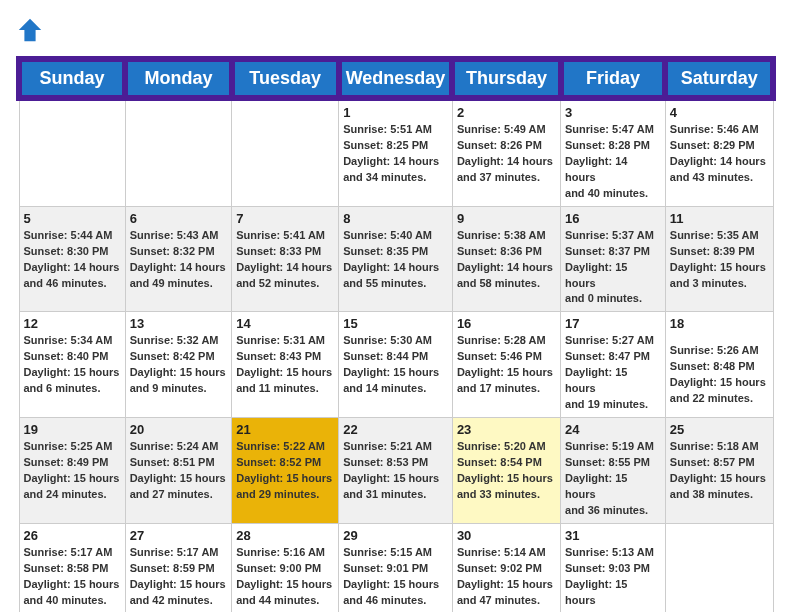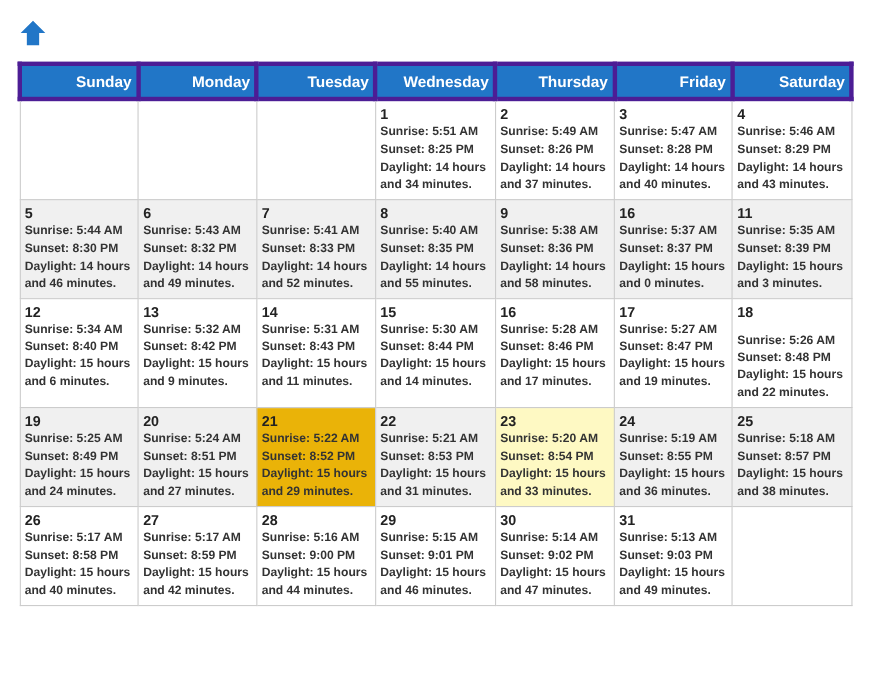--- a/index.html
+++ b/index.html
@@ -44,24 +44,24 @@
     }
     .calendar {
       width: 100%;
       border-collapse: collapse;
       font-size: 11px;
     }
     .calendar th {
       background: #2176c7;
       color: #fff;
       padding: 6px 4px;
-      text-align: right;
-      font-size: 14px;
+      text-align: center;
+      font-size: 18px;
       font-weight: 600;
-      border: 4px solid #4c1d95;
+      border: 6px solid #4c1d95;
     }
     .calendar td {
       border: 1px solid #ccc;
       vertical-align: top;
       padding: 4px;
       width: 110px;
       min-height: 80px;
       background: #fff;
     }
     .calendar tr:nth-child(even) td {
@@ -224,21 +224,21 @@
         <td>
           <div class="day-number">15</div>
           <div class="day-info" style="white-space: pre-line;">Sunrise: 5:30 AM
 Sunset: 8:44 PM
 Daylight: 15 hours
 and 14 minutes.</div>
         </td>
         <td>
           <div class="day-number">16</div>
           <div class="day-info" style="white-space: pre-line;">Sunrise: 5:28 AM
-Sunset: 8:46 PM
+Sunset: 5:46 PM
 Daylight: 15 hours
 and 17 minutes.</div>
         </td>
         <td>
           <div class="day-number">17</div>
           <div class="day-info" style="white-space: pre-line;">Sunrise: 5:27 AM
 Sunset: 8:47 PM
 Daylight: 15 hours
 and 19 minutes.</div>
         </td>

